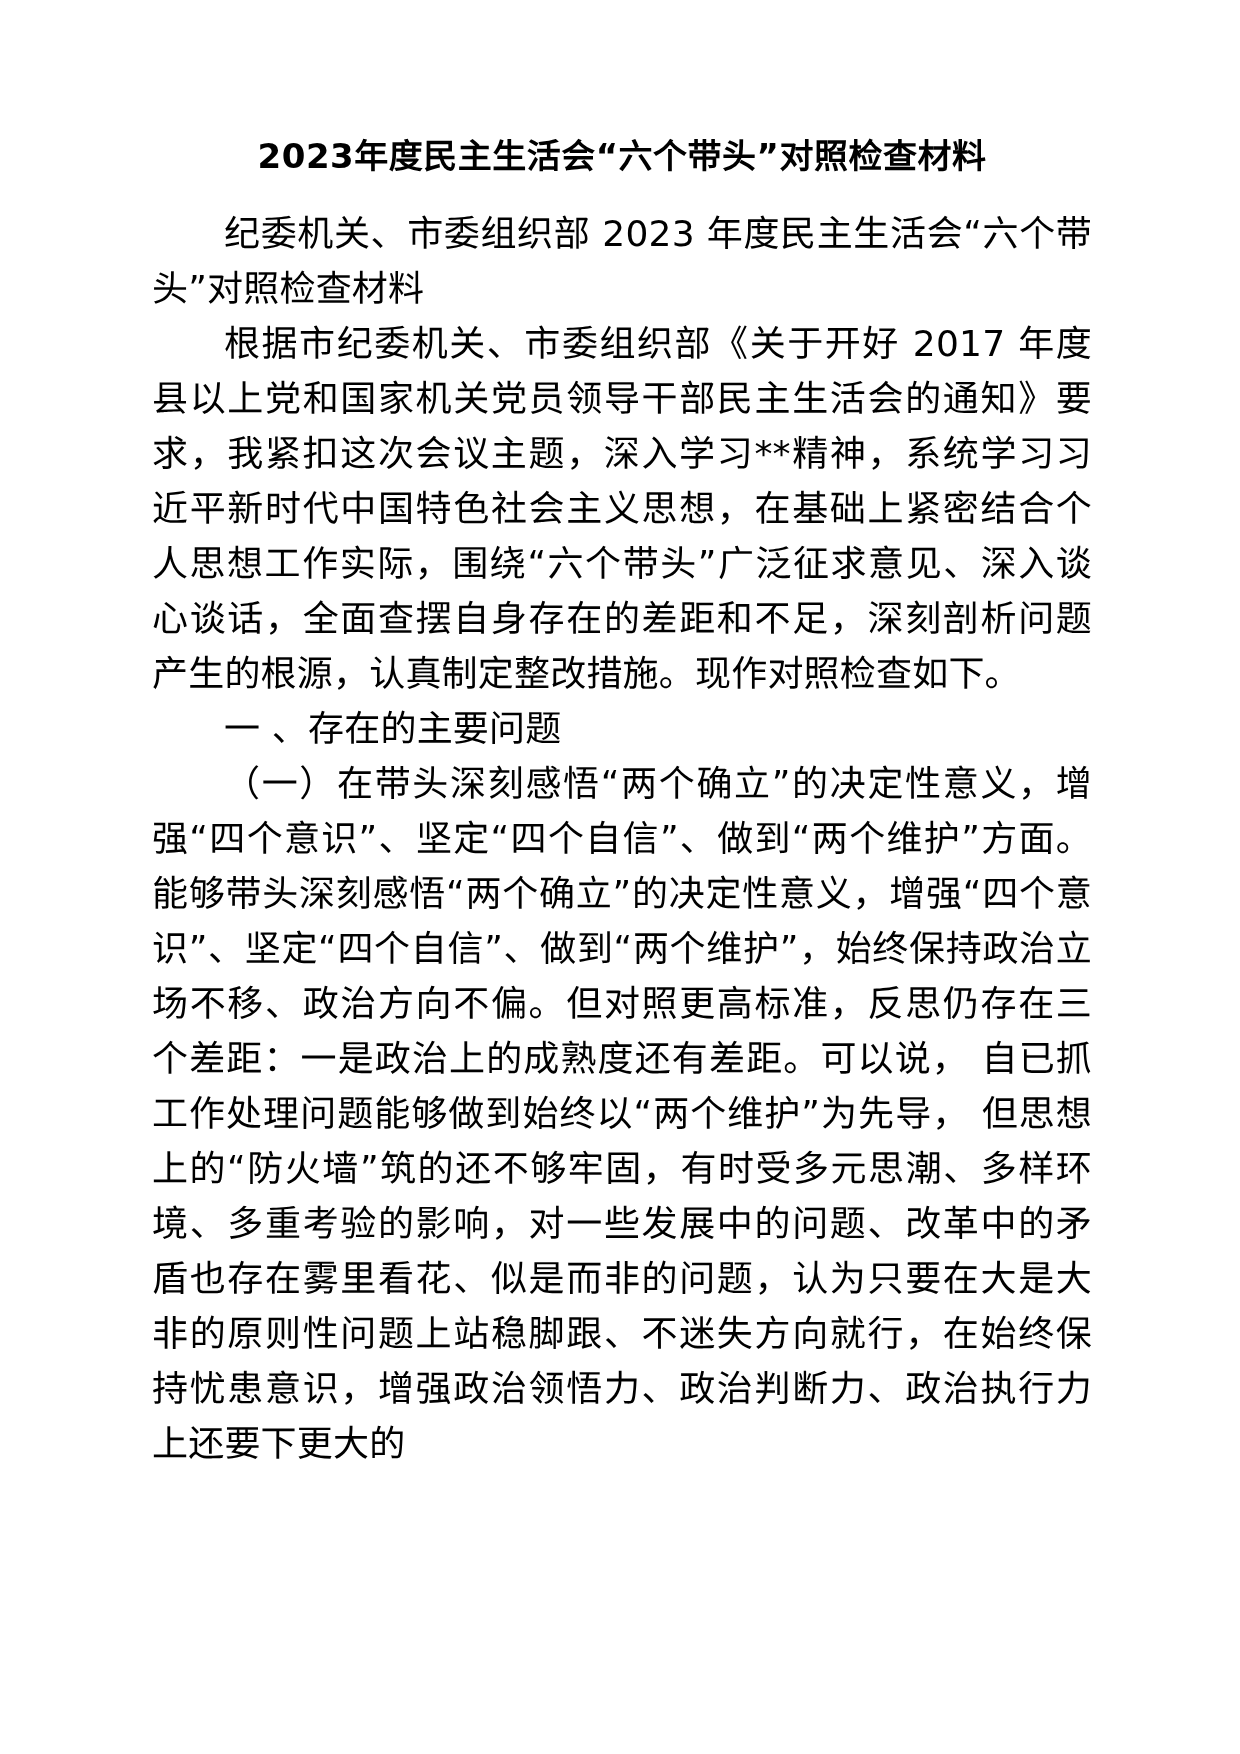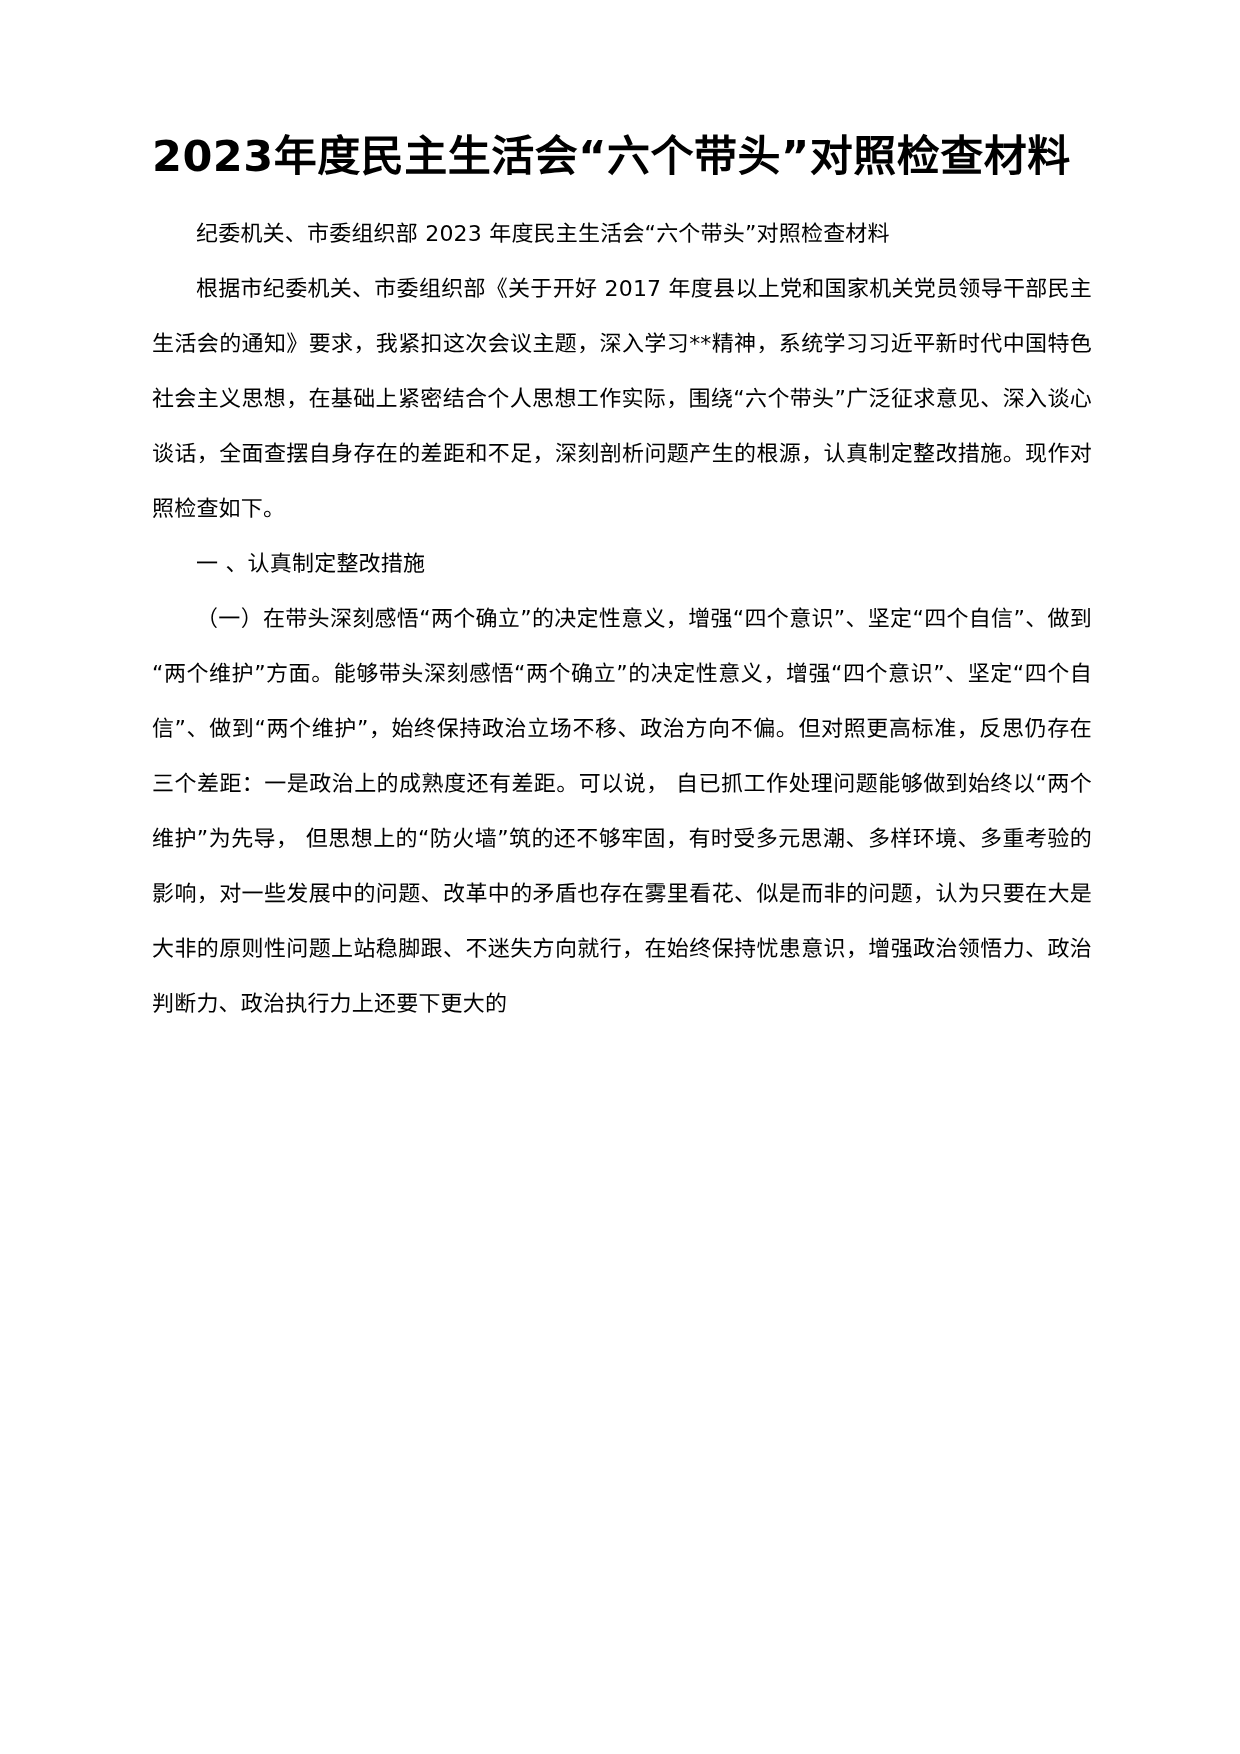--- a/index.html
+++ b/index.html
@@ -22,38 +22,39 @@
     overflow: hidden;
   }
   .content {
     position: absolute;
     left: 152px;
     top: 128px;
     width: 940px;
   }
   .doc-title {
     font-weight: bold;
-    font-size: 43px;
+    font-size: 34px;
     line-height: 56px;
+    text-align: center;
     letter-spacing: 0.5px;
     margin: 0;
     padding: 0;
   }
   .doc-title .line1 {
     display: block;
     white-space: nowrap;
   }
   .doc-title .line2 {
     display: block;
   }
   .body-block {
     margin-top: 22px;
   }
   p.para {
-    font-size: 22px;
+    font-size: 36px;
     line-height: 55px;
     margin: 0 0 0 0;
     text-align: justify;
     text-justify: inter-ideograph;
     text-indent: 2em;
     letter-spacing: 0.2px;
     word-break: break-all;
   }
   p.para.heading-sub {
     text-indent: 2em;
@@ -68,18 +69,18 @@
 <div class="page">
   <div class="content">
 
     <h1 class="doc-title">
       <span class="line1">2023年度民主生活会“六个带头”对照检查材料</span>
     </h1>
 
     <div class="body-block">
       <p class="para">纪委机关、市委组织部 2023 年度民主生活会“六个带头”对照检查材料</p>
       <p class="para">根据市纪委机关、市委组织部《关于开好 2017 年度县以上党和国家机关党员领导干部民主生活会的通知》要求，我紧扣这次会议主题，深入学习**精神，系统学习习近平新时代中国特色社会主义思想，在基础上紧密结合个人思想工作实际，围绕“六个带头”广泛征求意见、深入谈心谈话，全面查摆自身存在的差距和不足，深刻剖析问题产生的根源，认真制定整改措施。现作对照检查如下。</p>
-      <p class="para heading-sub">一 、认真制定整改措施</p>
+      <p class="para heading-sub">一 、存在的主要问题</p>
       <p class="para">（一）在带头深刻感悟“两个确立”的决定性意义，增强“四个意识”、坚定“四个自信”、做到“两个维护”方面。能够带头深刻感悟“两个确立”的决定性意义，增强“四个意识”、坚定“四个自信”、做到“两个维护”，始终保持政治立场不移、政治方向不偏。但对照更高标准，反思仍存在三个差距：一是政治上的成熟度还有差距。可以说， 自已抓工作处理问题能够做到始终以“两个维护”为先导， 但思想上的“防火墙”筑的还不够牢固，有时受多元思潮、多样环境、多重考验的影响，对一些发展中的问题、改革中的矛盾也存在雾里看花、似是而非的问题，认为只要在大是大非的原则性问题上站稳脚跟、不迷失方向就行，在始终保持忧患意识，增强政治领悟力、政治判断力、政治执行力上还要下更大的</p>
     </div>
 
   </div>
 </div>
 
 </body></html>

